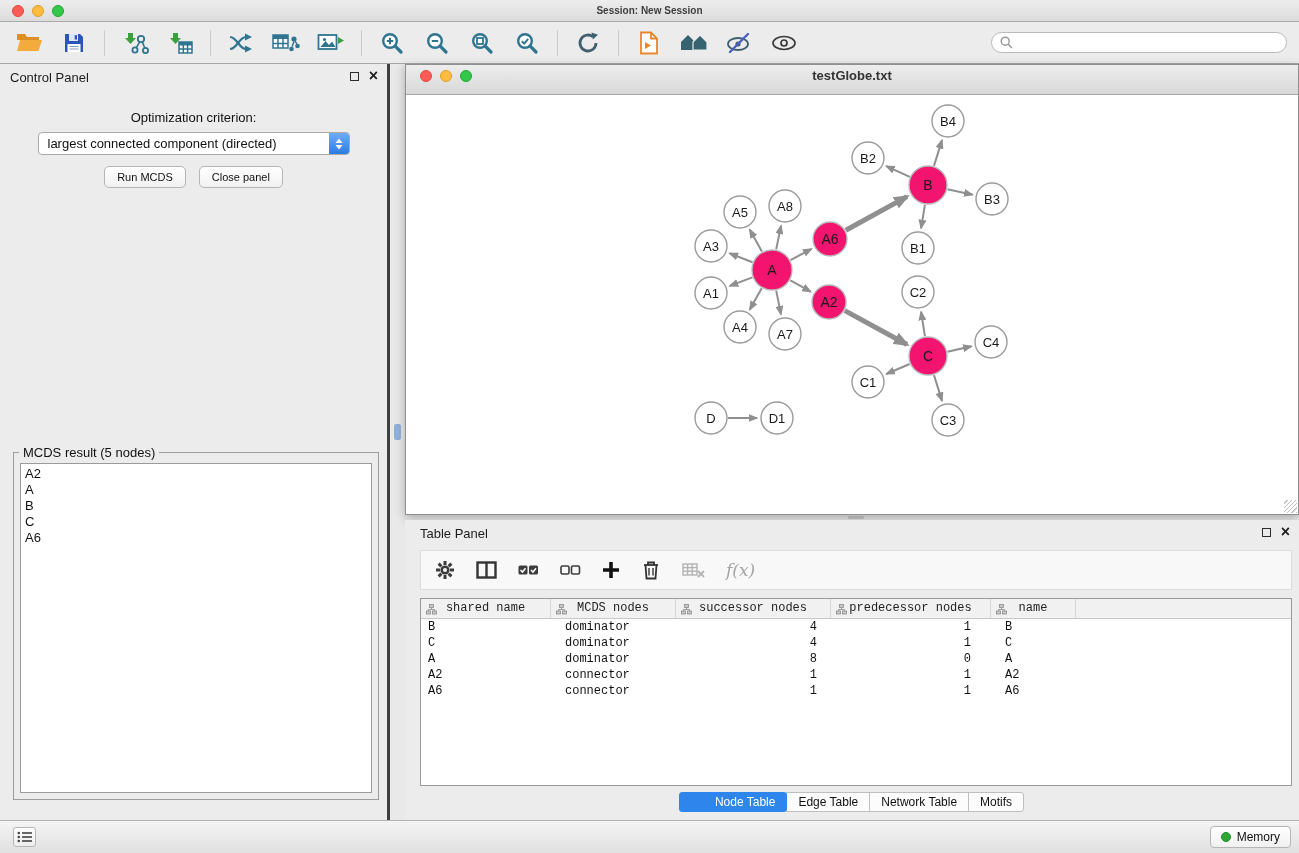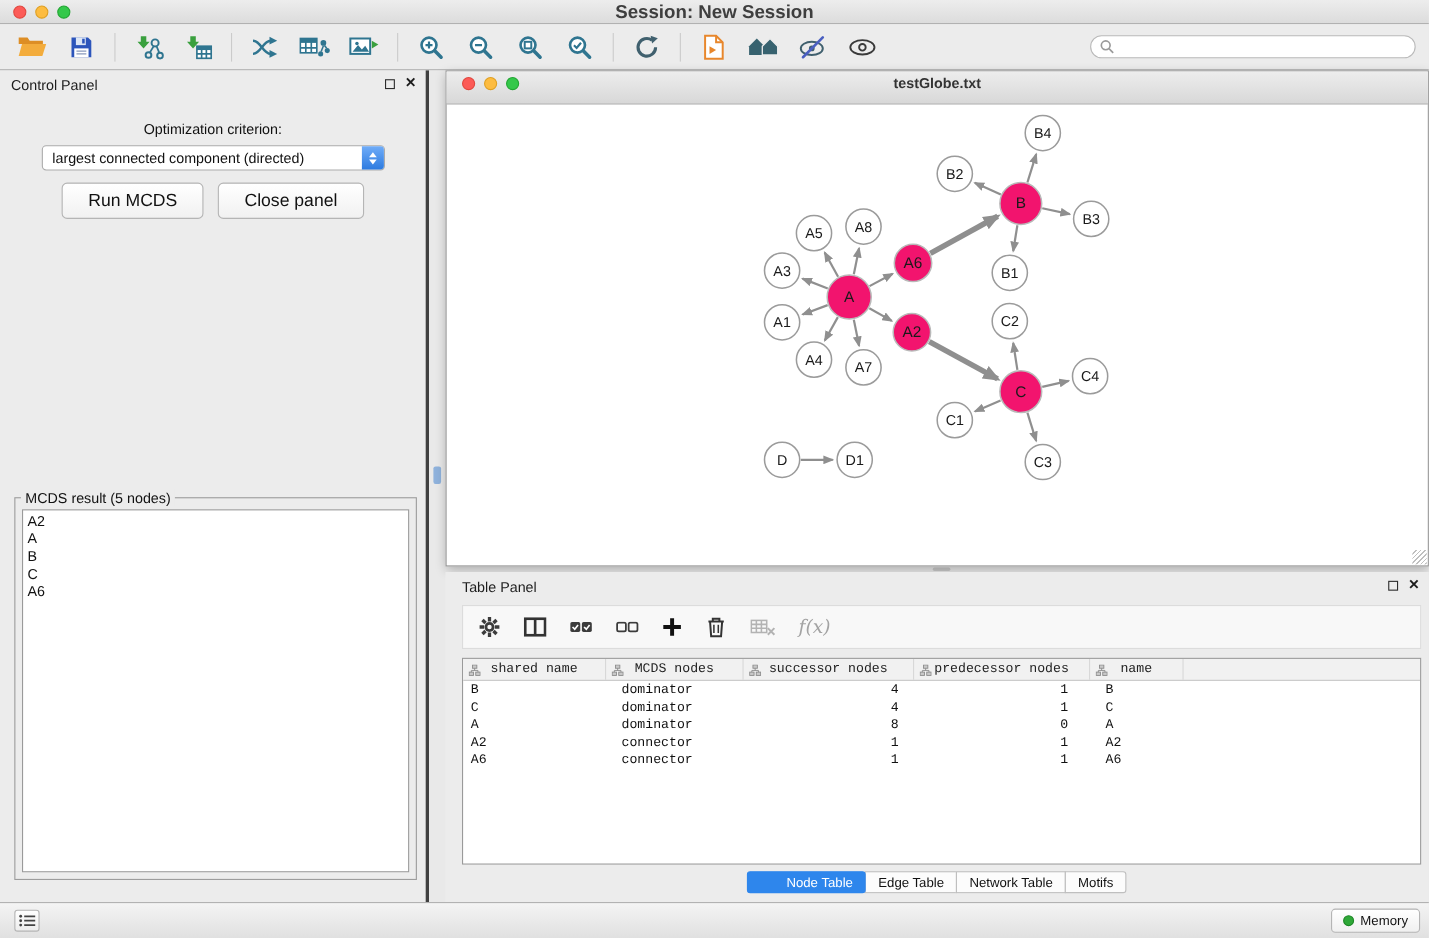--- a/index.html
+++ b/index.html
@@ -6,21 +6,21 @@
   html,body{width:1299px;height:853px;}
   body{position:relative;background:#ECECEC;font-family:"Liberation Sans",sans-serif;overflow:hidden;color:#111;}
 
   
   .titlebar{position:absolute;top:0;left:0;right:0;height:22px;background:linear-gradient(#EDEDED,#DCDCDC);border-bottom:1px solid #ABABAB;}
   .lights{position:absolute;left:12px;top:5px;display:flex;gap:8px;}
   .light{width:12px;height:12px;border-radius:50%;}
   .light.red{background:#FC5B57;border:1px solid #E1483F;}
   .light.yellow{background:#FDBC40;border:1px solid #DFA023;}
   .light.green{background:#34C84A;border:1px solid #23A633;}
-  .win-title{line-height:21px;text-align:center;font-size:17px;font-weight:600;color:#3E3E3E;}
+  .win-title{line-height:21px;text-align:center;font-size:10px;font-weight:600;color:#3E3E3E;}
 
   
   .toolbar{position:absolute;top:22px;left:0;right:0;height:42px;background:#ECECEC;border-bottom:1px solid #A6A6A6;display:flex;align-items:center;padding:0 12px;gap:11px;}
   .tbtn{width:34px;height:32px;display:flex;align-items:center;justify-content:center;border-radius:4px;}
   .tb-sep{width:1px;height:26px;background:#CBCBCB;margin:0 2px;}
   .search{margin-left:auto;width:296px;height:21px;background:#FFF;border:1px solid #B9B9B9;border-radius:11px;display:flex;align-items:center;gap:5px;padding:0 8px;}
   .search input{border:none;outline:none;flex:1;font-size:12px;font-family:"Liberation Sans",sans-serif;background:transparent;}
 
   
   .control-panel{position:absolute;left:0;top:64px;width:390px;bottom:33px;background:#ECECEC;border-right:3px solid #404040;}
@@ -30,21 +30,21 @@
   .float-ic{width:9px;height:9px;border:1.5px solid #2c2c2c;display:inline-block;}
   .close-ic{font-size:16px;font-weight:bold;color:#1c1c1c;line-height:12px;}
   .cp-tabs{display:flex;justify-content:center;margin-top:6px;}
   .seg{height:21px;line-height:19px;padding:0 13px;font-size:13px;background:#FCFCFC;border:1px solid #BDBDBD;margin-left:-1px;}
   .seg.first{border-radius:4px 0 0 4px;}
   .seg.sel{background:#2E86EC;border-color:#2E86EC;color:#FFF;border-radius:4px;position:relative;z-index:1;}
   .opt-label{margin-top:20px;text-align:center;font-size:13px;}
   .dropdown{width:312px;height:23px;margin:7px auto 0;background:#FFF;border:1px solid #ABABAB;border-radius:4px;position:relative;font-size:13px;line-height:21px;padding:0 22px 0 9px;white-space:nowrap;}
   .dd-step{position:absolute;right:0;top:0;bottom:0;width:20px;background:linear-gradient(#6FACF8,#2D7BE0);border-radius:0 3px 3px 0;display:flex;align-items:center;justify-content:center;}
   .cp-buttons{margin-top:11px;display:flex;justify-content:center;gap:13px;}
-  .btn{height:33px;padding:0 23px;background:linear-gradient(#FFFFFF,#F1F1F1);border:1px solid #B5B5B5;border-radius:5px;font-size:16px;display:flex;align-items:center;}
+  .btn{height:22px;padding:0 12px;background:linear-gradient(#FFFFFF,#F1F1F1);border:1px solid #B5B5B5;border-radius:5px;font-size:11px;display:flex;align-items:center;}
   .result-group{position:absolute;left:13px;right:8px;top:388px;bottom:20px;border:1px solid #9C9C9C;padding:10px 6px 6px;}
   .result-legend{position:absolute;top:-8px;left:5px;background:#ECECEC;padding:0 4px;font-size:13px;}
   .mcds-box{width:100%;height:100%;background:#FFF;border:1px solid #9A9A9A;overflow:auto;padding:2px 4px;}
   .mcds-item{font-size:13px;line-height:16px;}
 
   
   .v-split{position:absolute;left:390px;top:64px;width:15px;bottom:33px;background:#E9E9E9;}
   .v-grip{position:absolute;left:4px;top:360px;width:7px;height:16px;background:#8FB2DC;border-radius:2px;}
   .h-split{position:absolute;left:405px;right:0;top:515px;height:5px;background:#E9E9E9;}
   .h-grip{position:absolute;left:443px;top:1px;width:16px;height:3px;background:#C9C9C9;border-radius:2px;}

